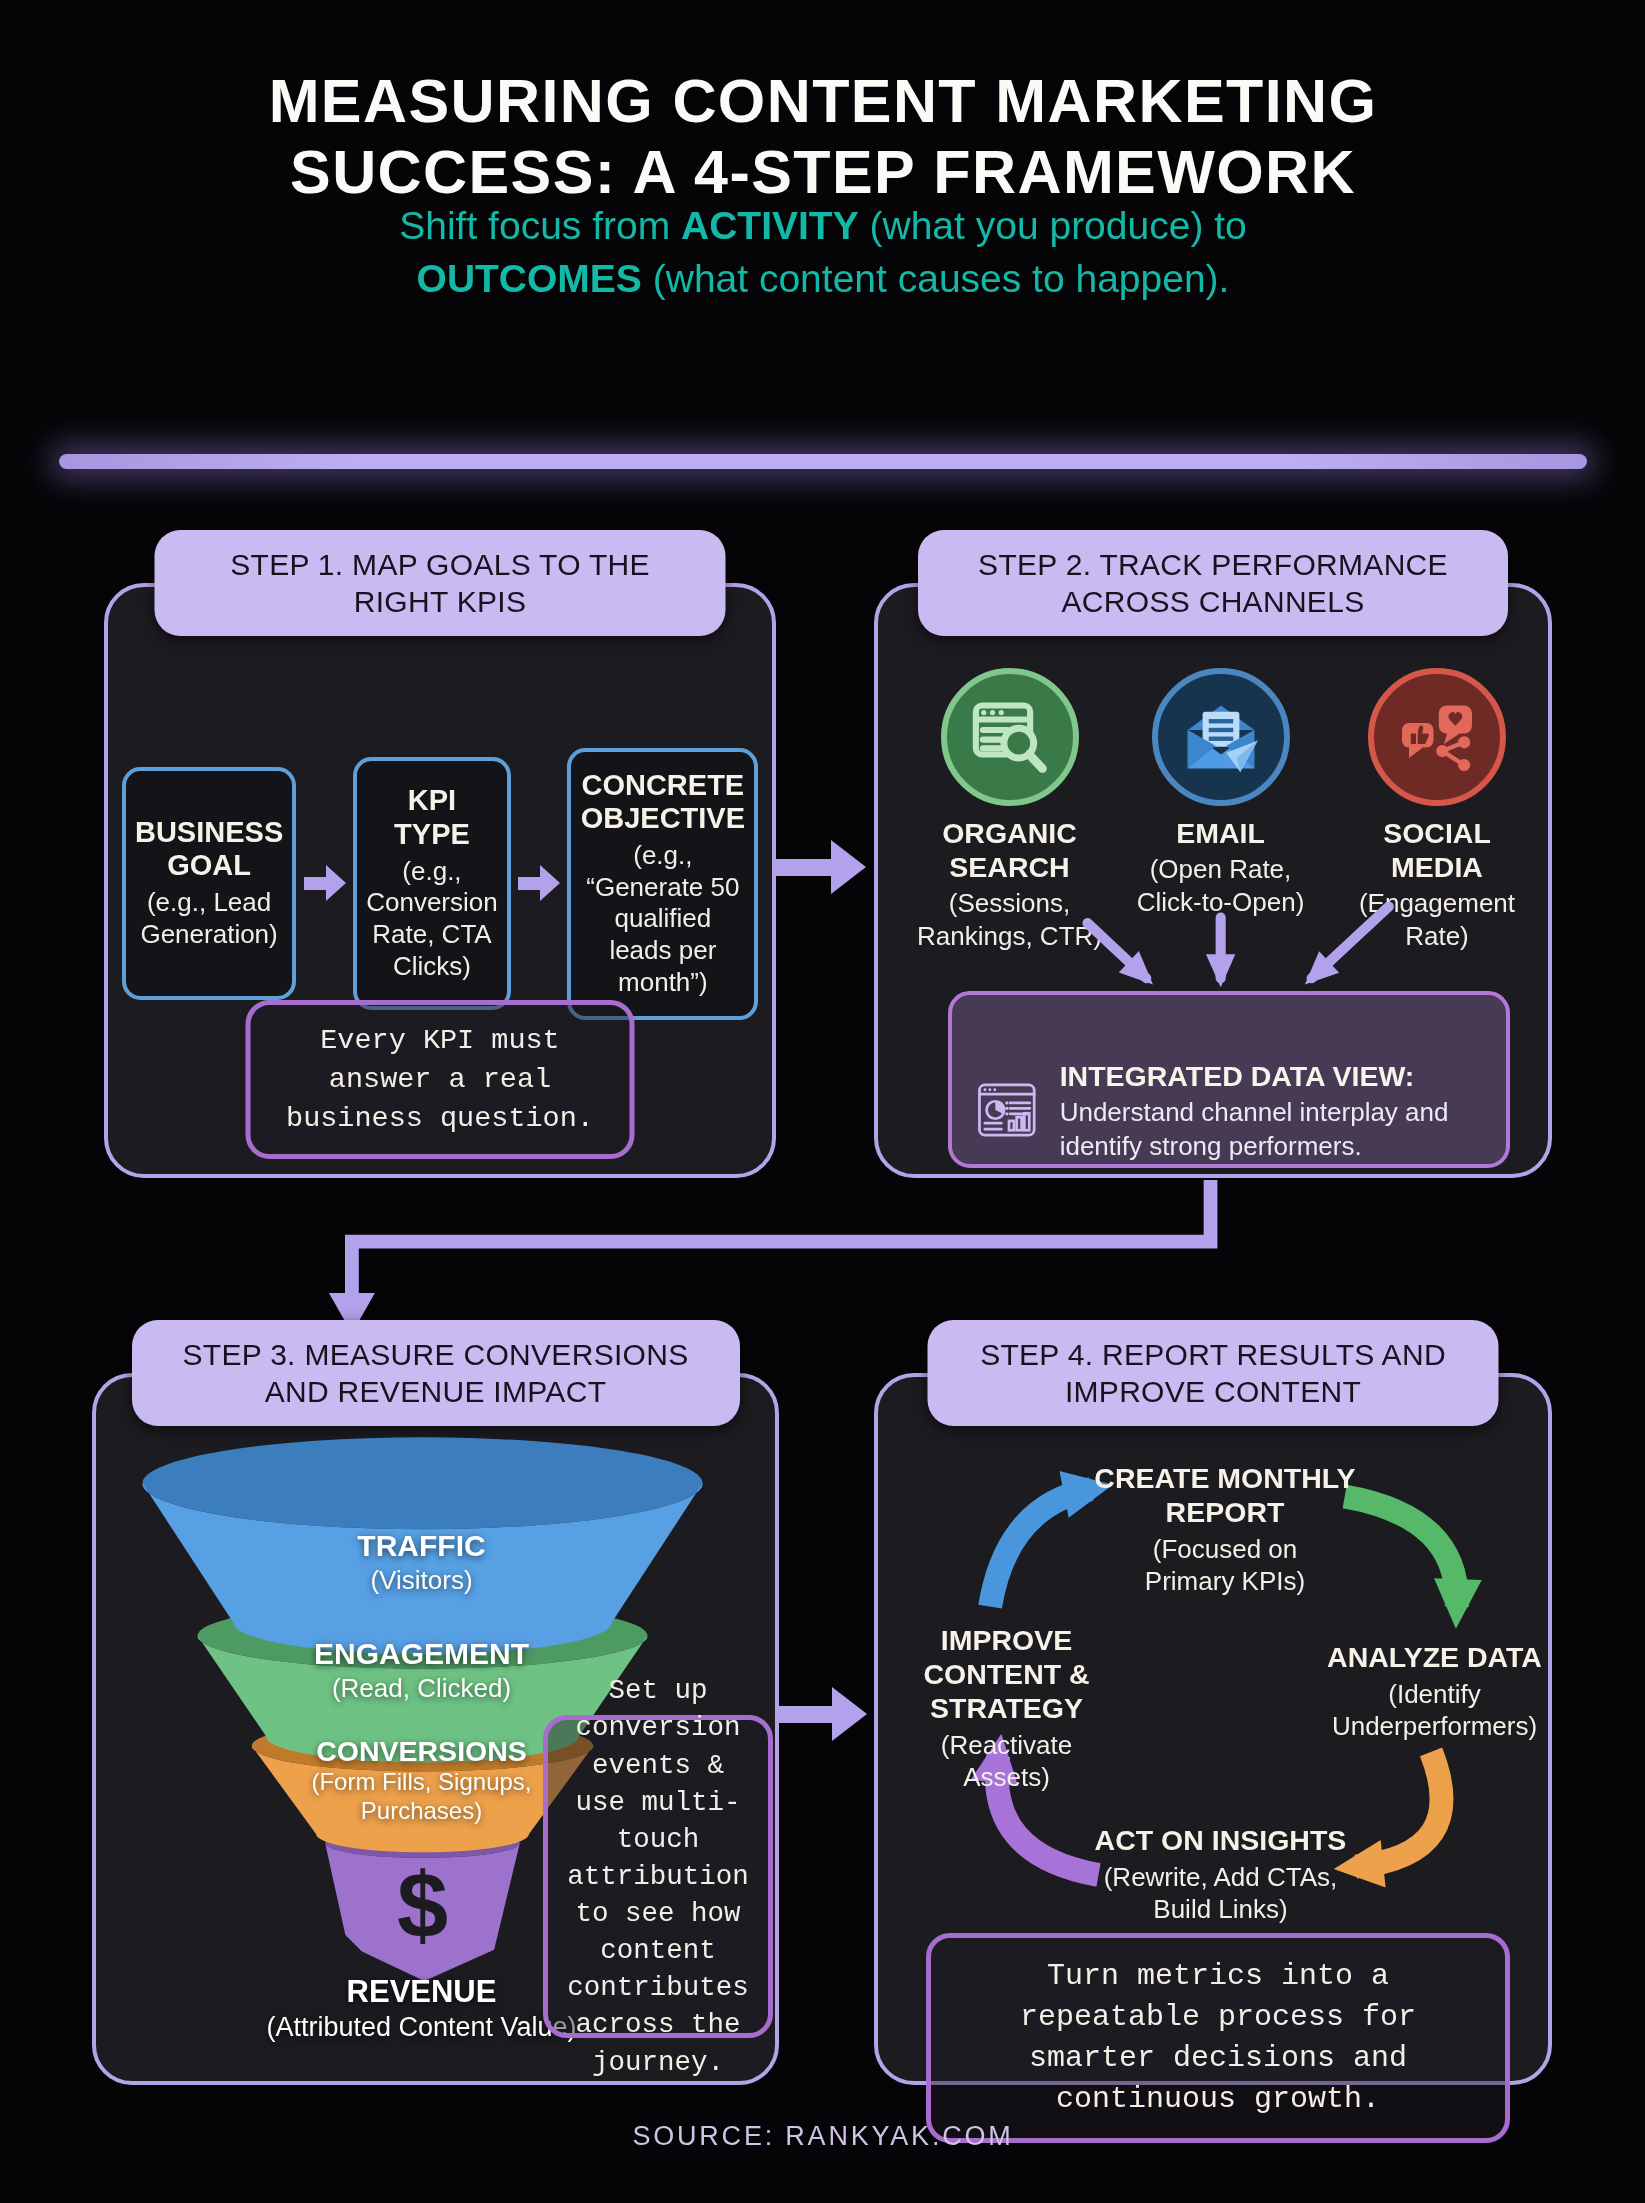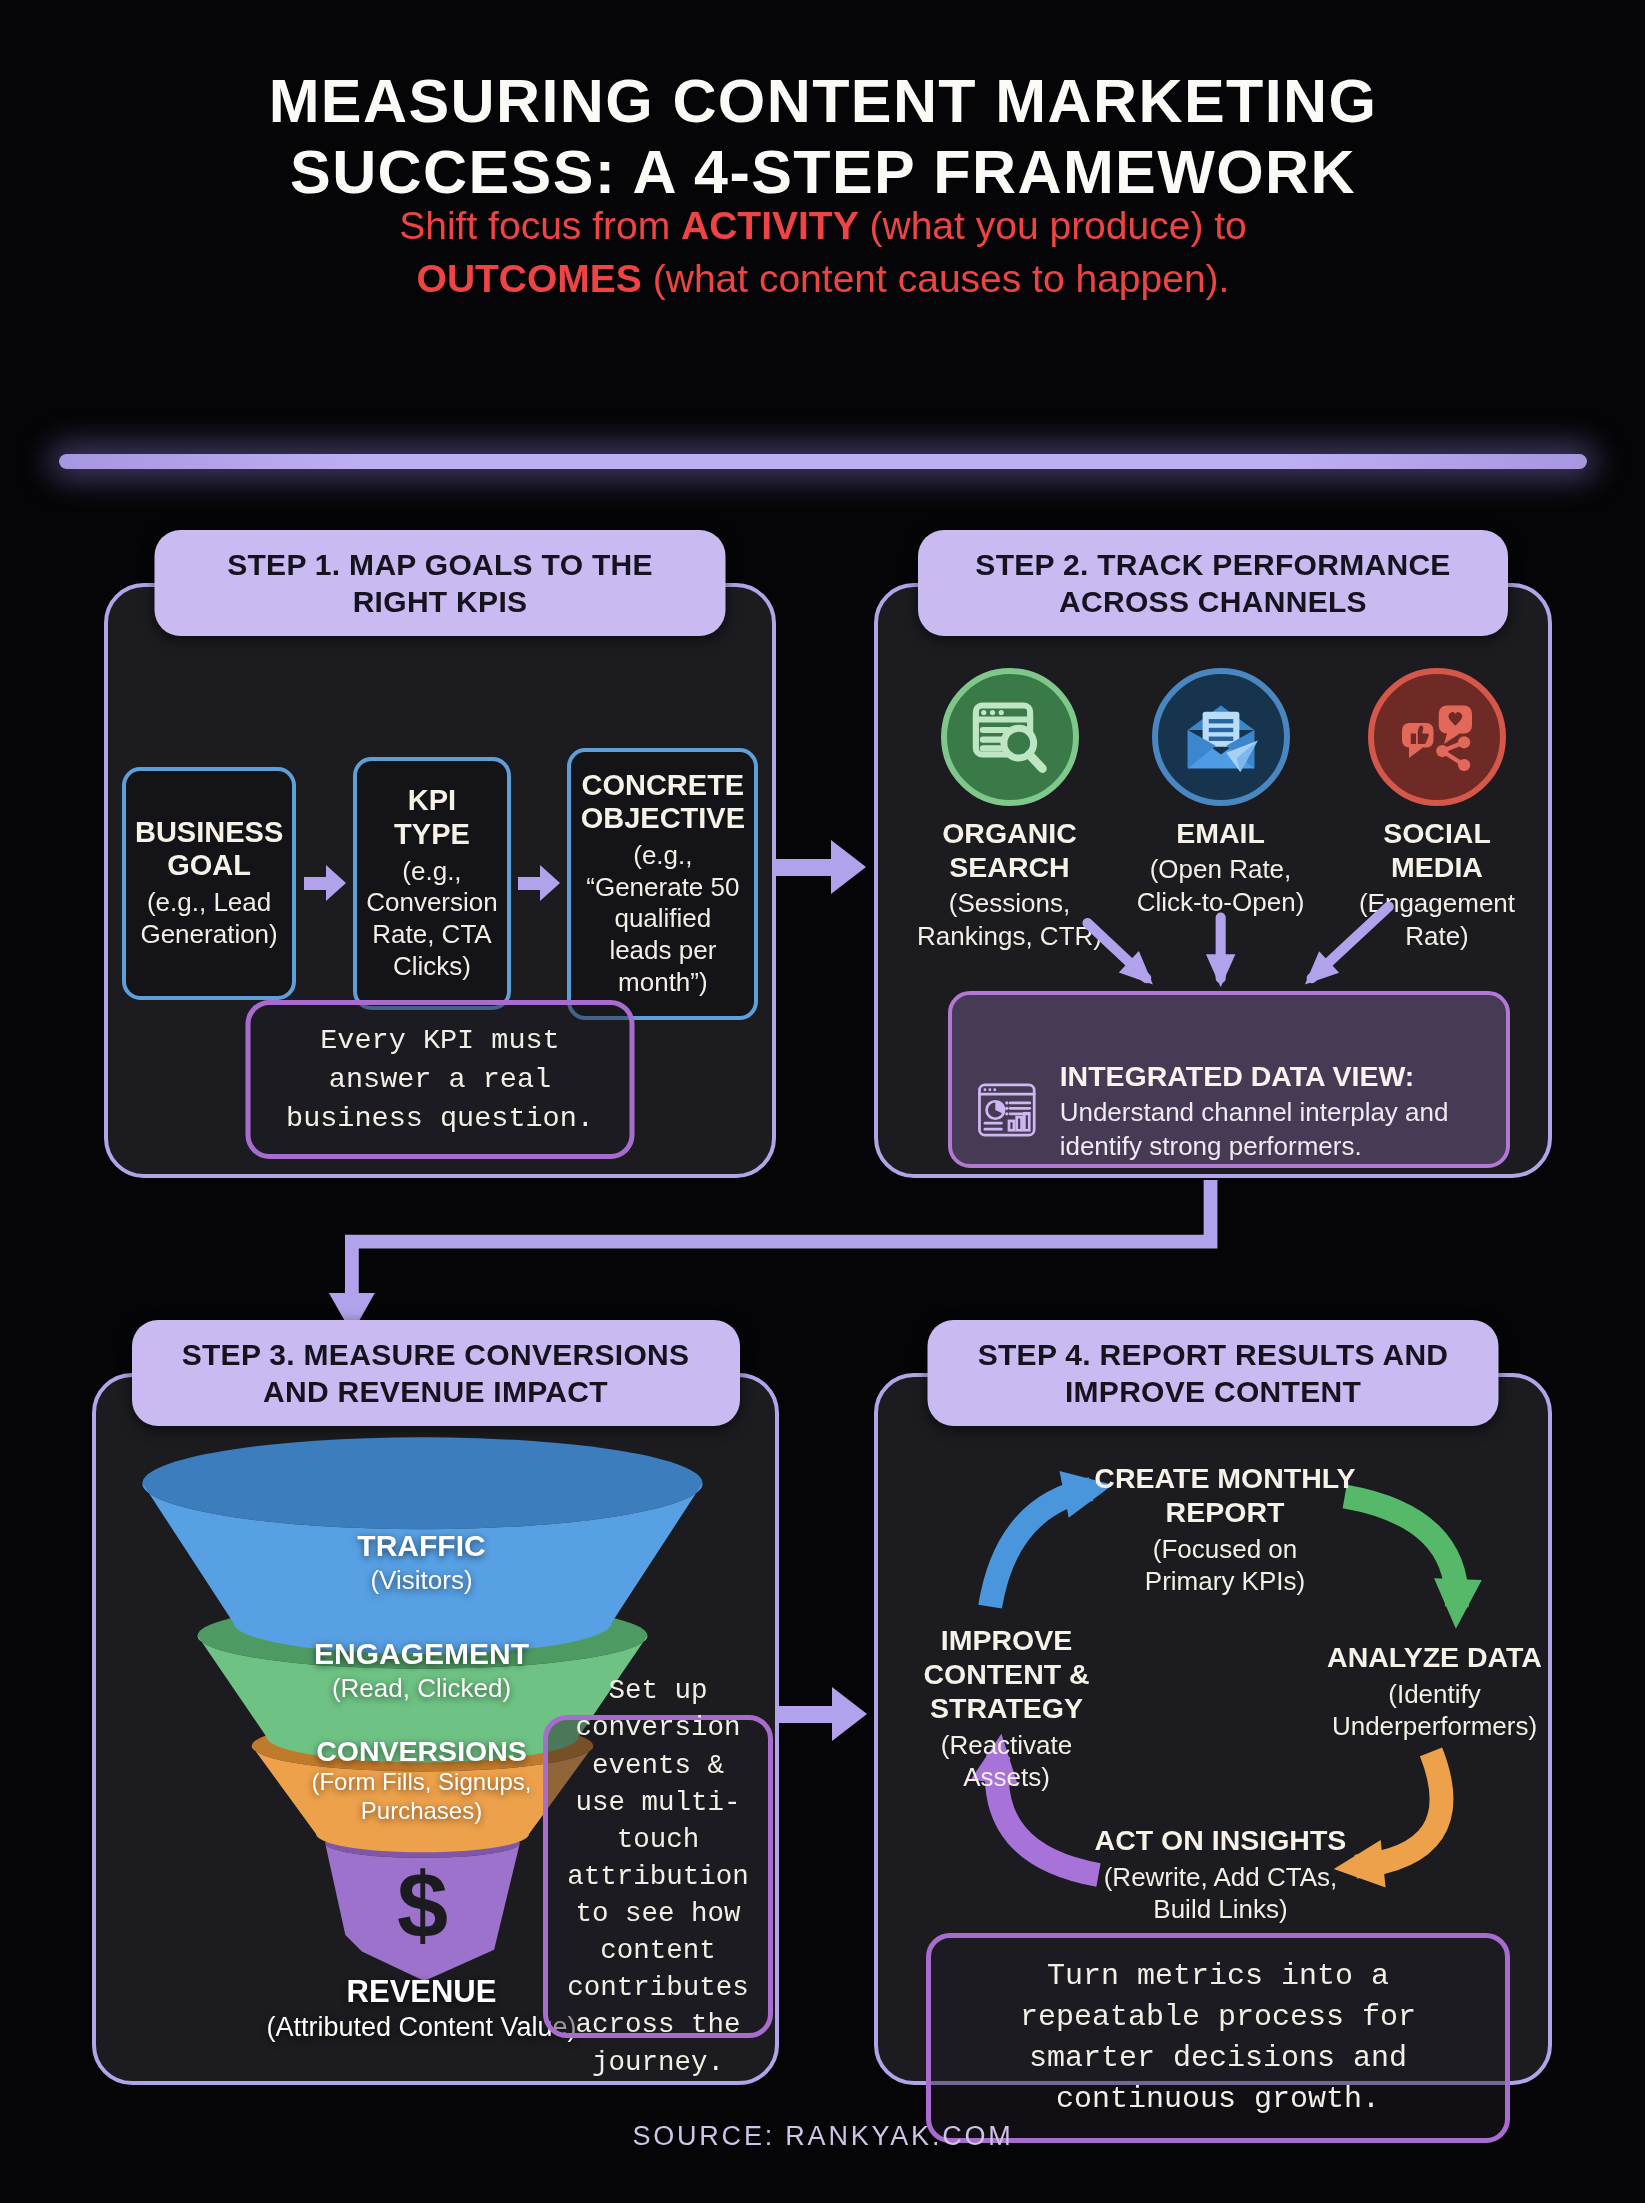--- a/index.html
+++ b/index.html
@@ -11,42 +11,42 @@
     color:#f3efe7;
   }
   
   .title {
     position:absolute; top:66px; left:0; width:100%;
     text-align:center; font-size:61px; font-weight:800;
     letter-spacing:1.4px; line-height:1.17; color:#fbfaf7;
   }
   .subtitle {
     position:absolute; top:200px; left:0; width:100%;
-    text-align:center; font-size:39px; line-height:1.35; color:#ef4444;
+    text-align:center; font-size:39px; line-height:1.35; color:#14b8a6;
   }
   .subtitle b { font-weight:800; }
   .divider {
     position:absolute; top:454px; left:59px; width:1528px; height:14.7px;
     border-radius:9.2px;
     background:linear-gradient(90deg,#a796e0,#beaef2 20%,#beaef2 80%,#a796e0);
     box-shadow:0 0 31px 9.2px rgba(148,126,224,.45);
   }
   
   .panel {
     position:absolute; background:#1b1b20;
     border:4.6px solid #b3a4e8; border-radius:40px;
   }
   #panel1 { left:104px; top:583px;  width:672px; height:595px; }
   #panel2 { left:874px; top:583px;  width:678px; height:595px; }
   #panel3 { left:92px; top:1373px; width:687px; height:712px; }
   #panel4 { left:874px; top:1373px; width:678px; height:712px; }
   .pill {
     position:absolute; left:50%; transform:translateX(-50%); top:-57px;
     background:#c9baf2; border-radius:26px; color:#16131f;
-    font-weight:700; font-size:30px; line-height:1.24; letter-spacing:0.3px;
+    font-weight:400; font-size:30px; line-height:1.24; letter-spacing:0.3px;
     text-align:center; padding:15.6px 27.5px; box-shadow:0 3.7px 13px rgba(0,0,0,.5);
   }
   #panel1 .pill { width:571px; }
   #panel2 .pill { width:590px; }
   #panel3 .pill { width:608px; }
   #panel4 .pill { width:571px; }
   
   .big-arrow { position:absolute; width:92px; height:55px; }
   .big-arrow::before { content:''; position:absolute; left:0; top:19px; width:57px; height:16.5px; background:#b2a2ec; }
   .big-arrow::after  { content:''; position:absolute; left:55px; top:0;

